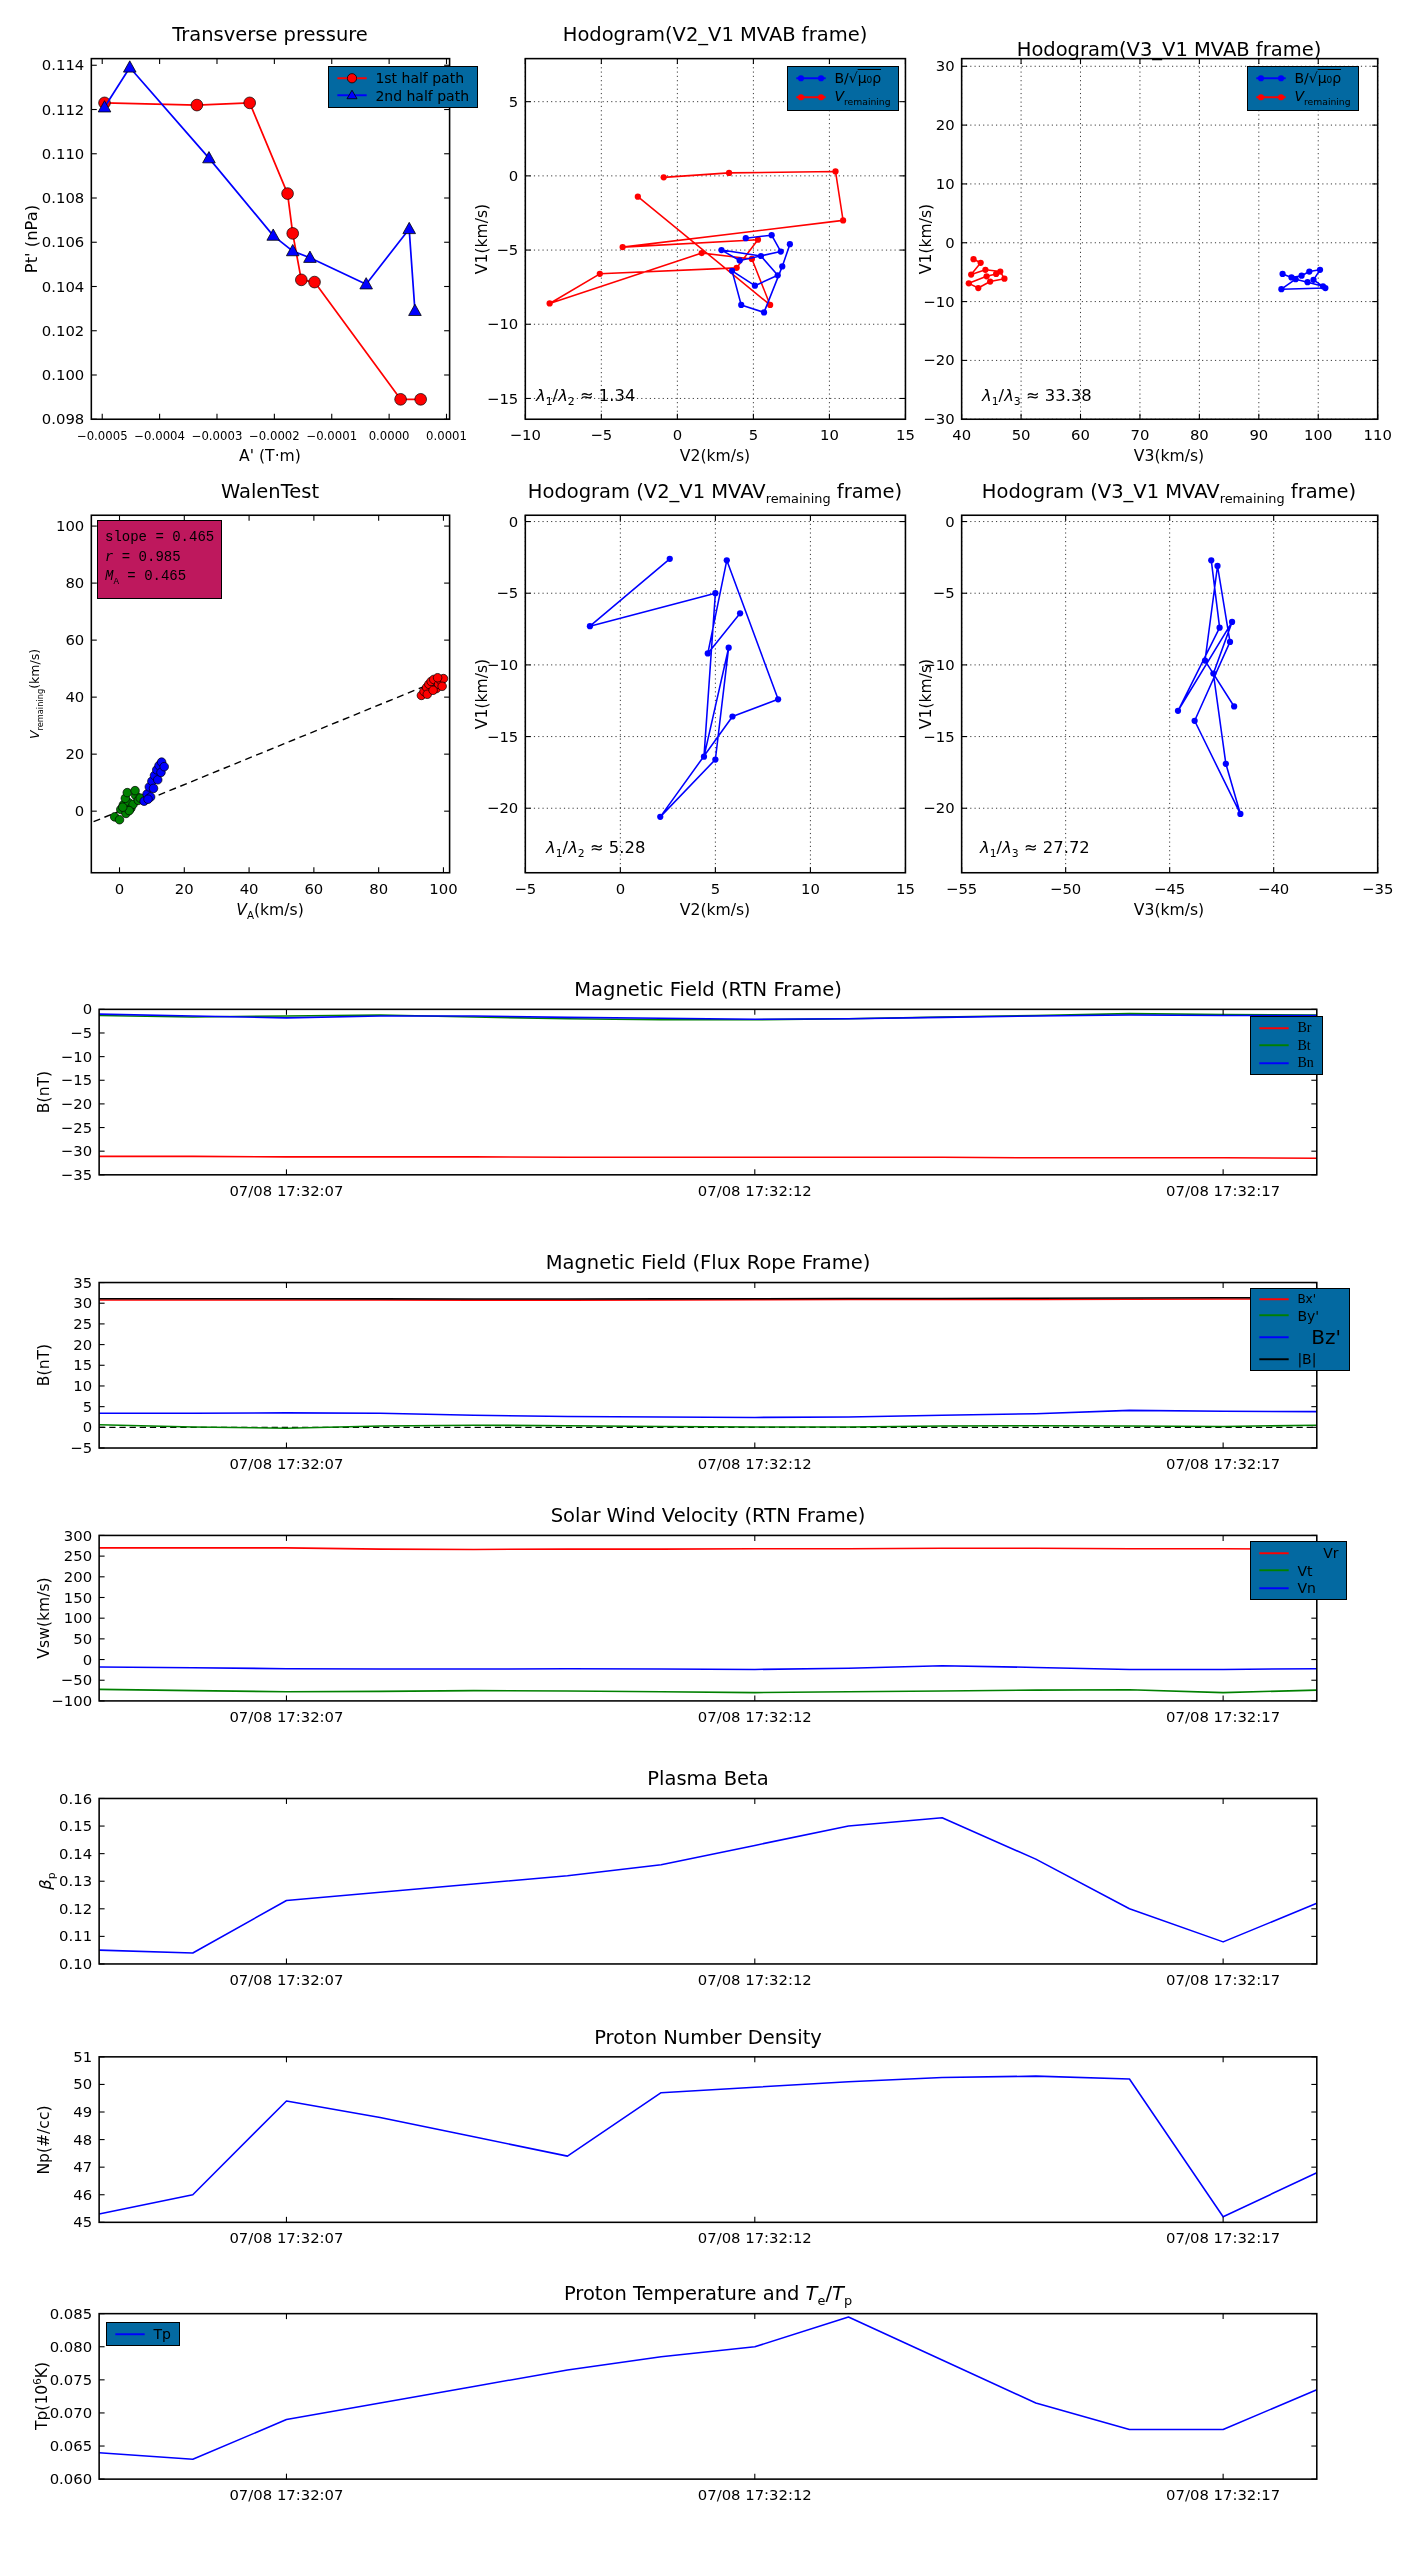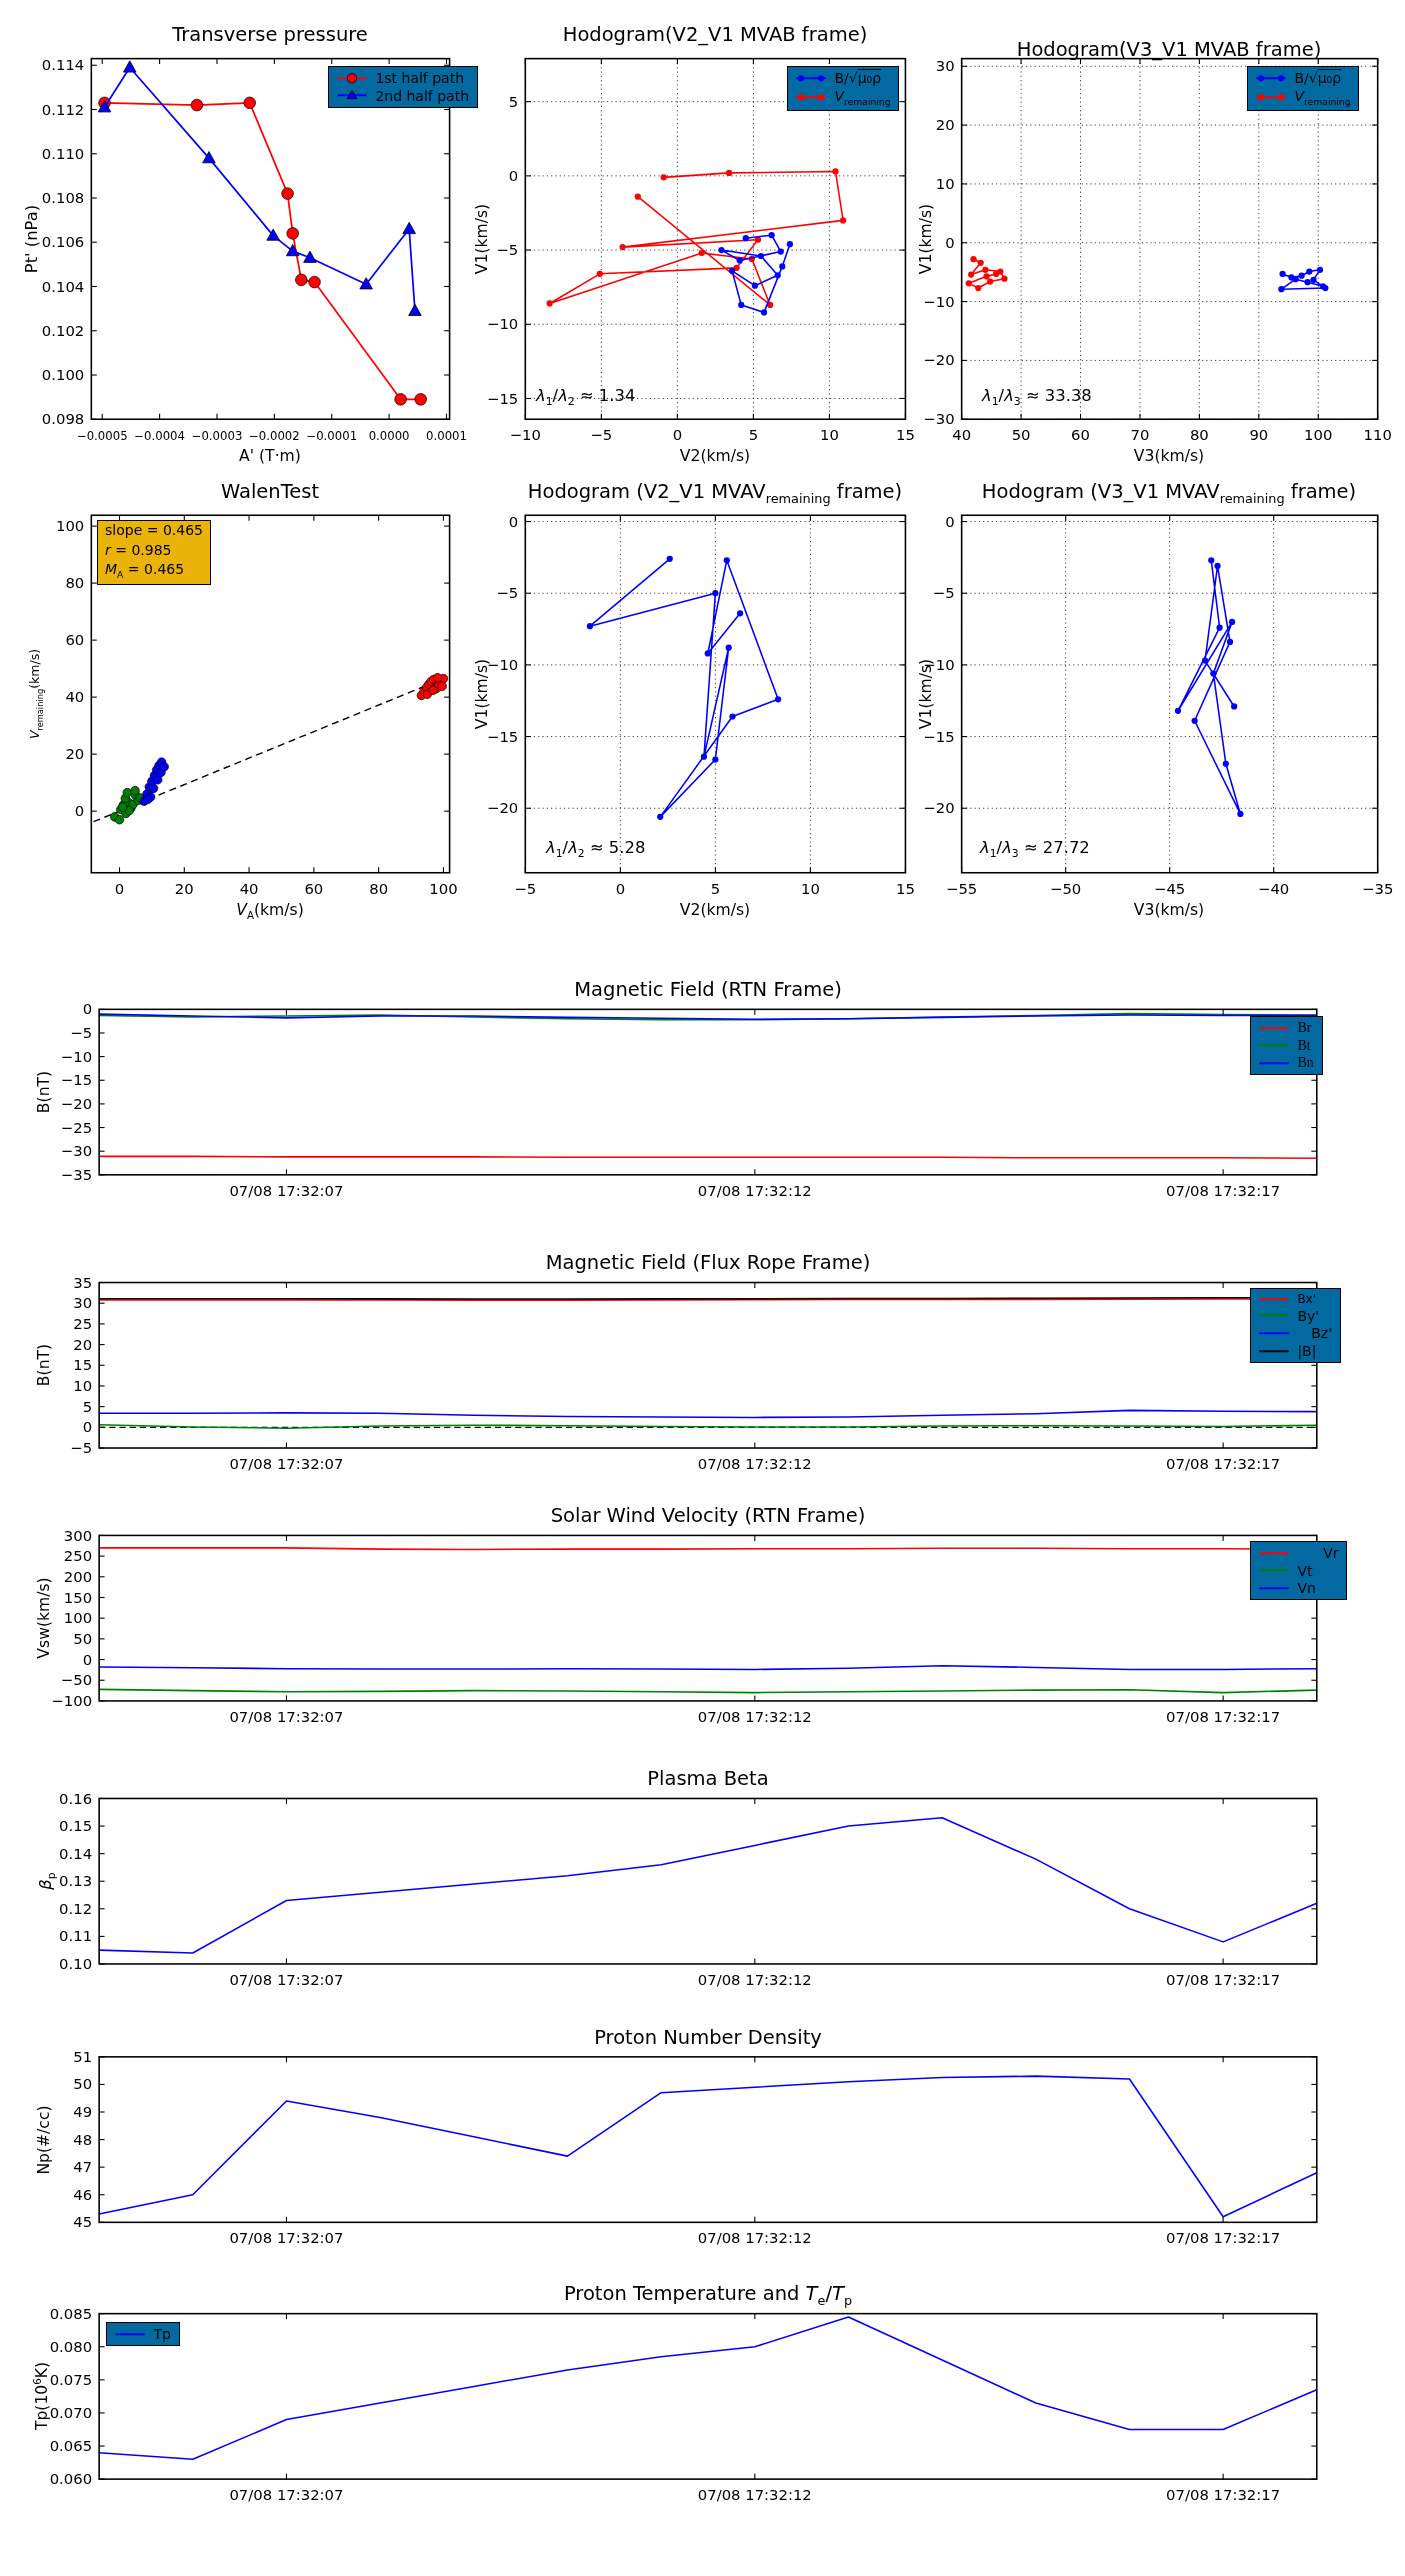--- a/index.html
+++ b/index.html
@@ -8,22 +8,22 @@
   #plots{position:absolute;left:0;top:0;}
   #plots text{font-family:"DejaVu Sans",sans-serif;fill:#000;}
   .title{position:absolute;transform:translateX(-50%);font-size:19.5px;white-space:nowrap;}
   .axlab{position:absolute;white-space:nowrap;}
   .axlab.hc{transform:translateX(-50%);}
   .axlab.rot{transform:translate(-50%,-50%) rotate(-90deg);}
   .legend{position:absolute;background:#0369a1;border:1.6px solid #000;padding:3.1px 7.8px 3.1px 6.2px;
           display:flex;flex-direction:column;gap:1.6px;}
   .lrow{display:flex;align-items:center;gap:6.2px;font-size:14px;white-space:nowrap;}
   .annot{position:absolute;font-size:16.4px;white-space:nowrap;}
-  .tbox{position:absolute;background:#eab308;border:1.6px solid #000;padding:0 7px;
-        font-size:14px;line-height:19.5px;white-space:nowrap;}
+  .tbox{position:absolute;background:#be185d;border:1.6px solid #000;padding:7px 7px;
+        font-size:14px;line-height:19.5px;white-space:nowrap;font-family:Liberation Mono, monospace;}
   sub,sup{font-size:66%;}
   .ov{text-decoration:overline;}
 </style>
 </head>
 <body>
 
 <div class="page">
   <svg id="plots" width="1405" height="2576" viewBox="0 0 1800 3300">
       <g>
         <path d="M133.9 131.7 L252.3 134.5 L319.9 131.7 L368.4 247.9 L375.0 298.9 L386.0 358.4 L403.0 361.3 L513.2 511.5 L539.0 511.5" fill="none" stroke="#ff0000" stroke-width="2.2" stroke-dasharray="none" stroke-linejoin="round"></path>
@@ -810,21 +810,21 @@
             <line x1="3" y1="8" x2="41" y2="8" stroke="#ff0000" stroke-width="2.5"></line>
           </svg>
           <div class="llab">Bx'</div>
         </div>
         <div class="lrow" style="font-size: 14px;">
           <svg width="34" height="12.5" viewBox="0 0 44 16">
             <line x1="3" y1="8" x2="41" y2="8" stroke="#008000" stroke-width="2.5"></line>
           </svg>
           <div class="llab">By'</div>
         </div>
-        <div class="lrow" style="font-size: 14px; gap: 20px;">
+        <div class="lrow" style="font-size: 20px; gap: 20px;">
           <svg width="34" height="12.5" viewBox="0 0 44 16">
             <line x1="3" y1="8" x2="41" y2="8" stroke="#0000ff" stroke-width="2.5"></line>
           </svg>
           <div class="llab">Bz'</div>
         </div>
         <div class="lrow" style="font-size: 14px;">
           <svg width="34" height="12.5" viewBox="0 0 44 16">
             <line x1="3" y1="8" x2="41" y2="8" stroke="#000000" stroke-width="2.5"></line>
           </svg>
           <div class="llab">|B|</div>

